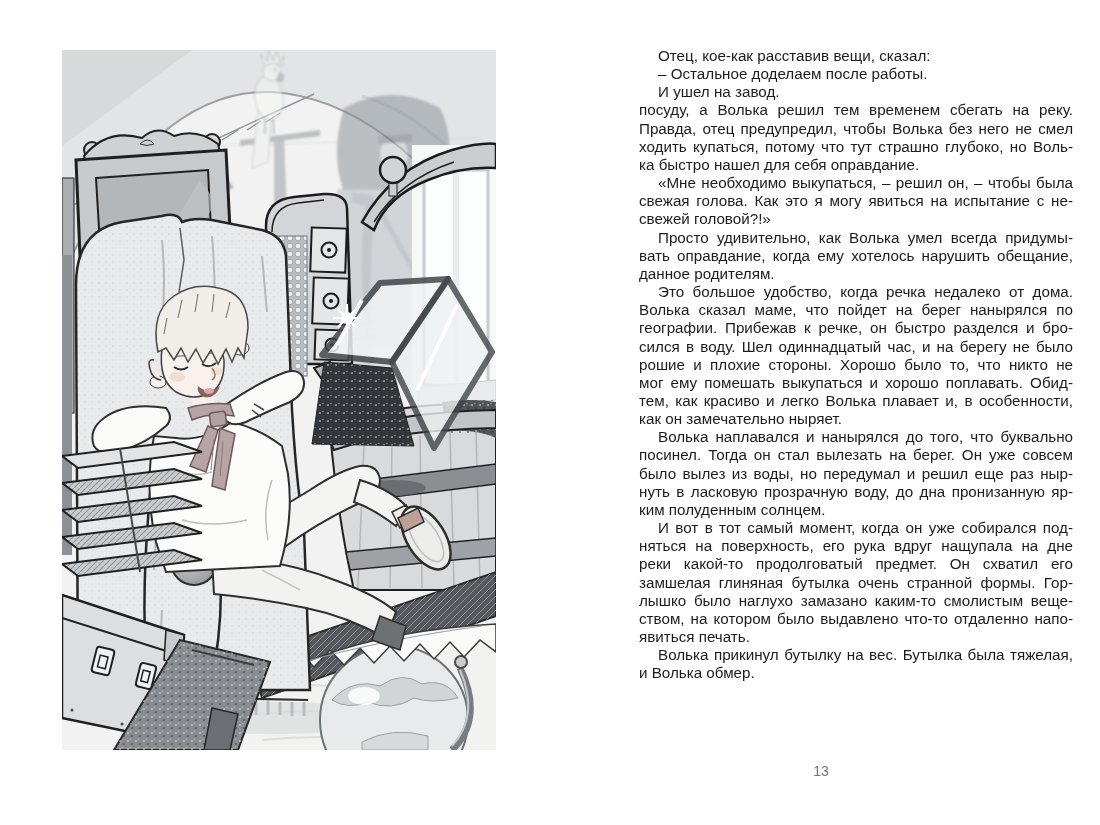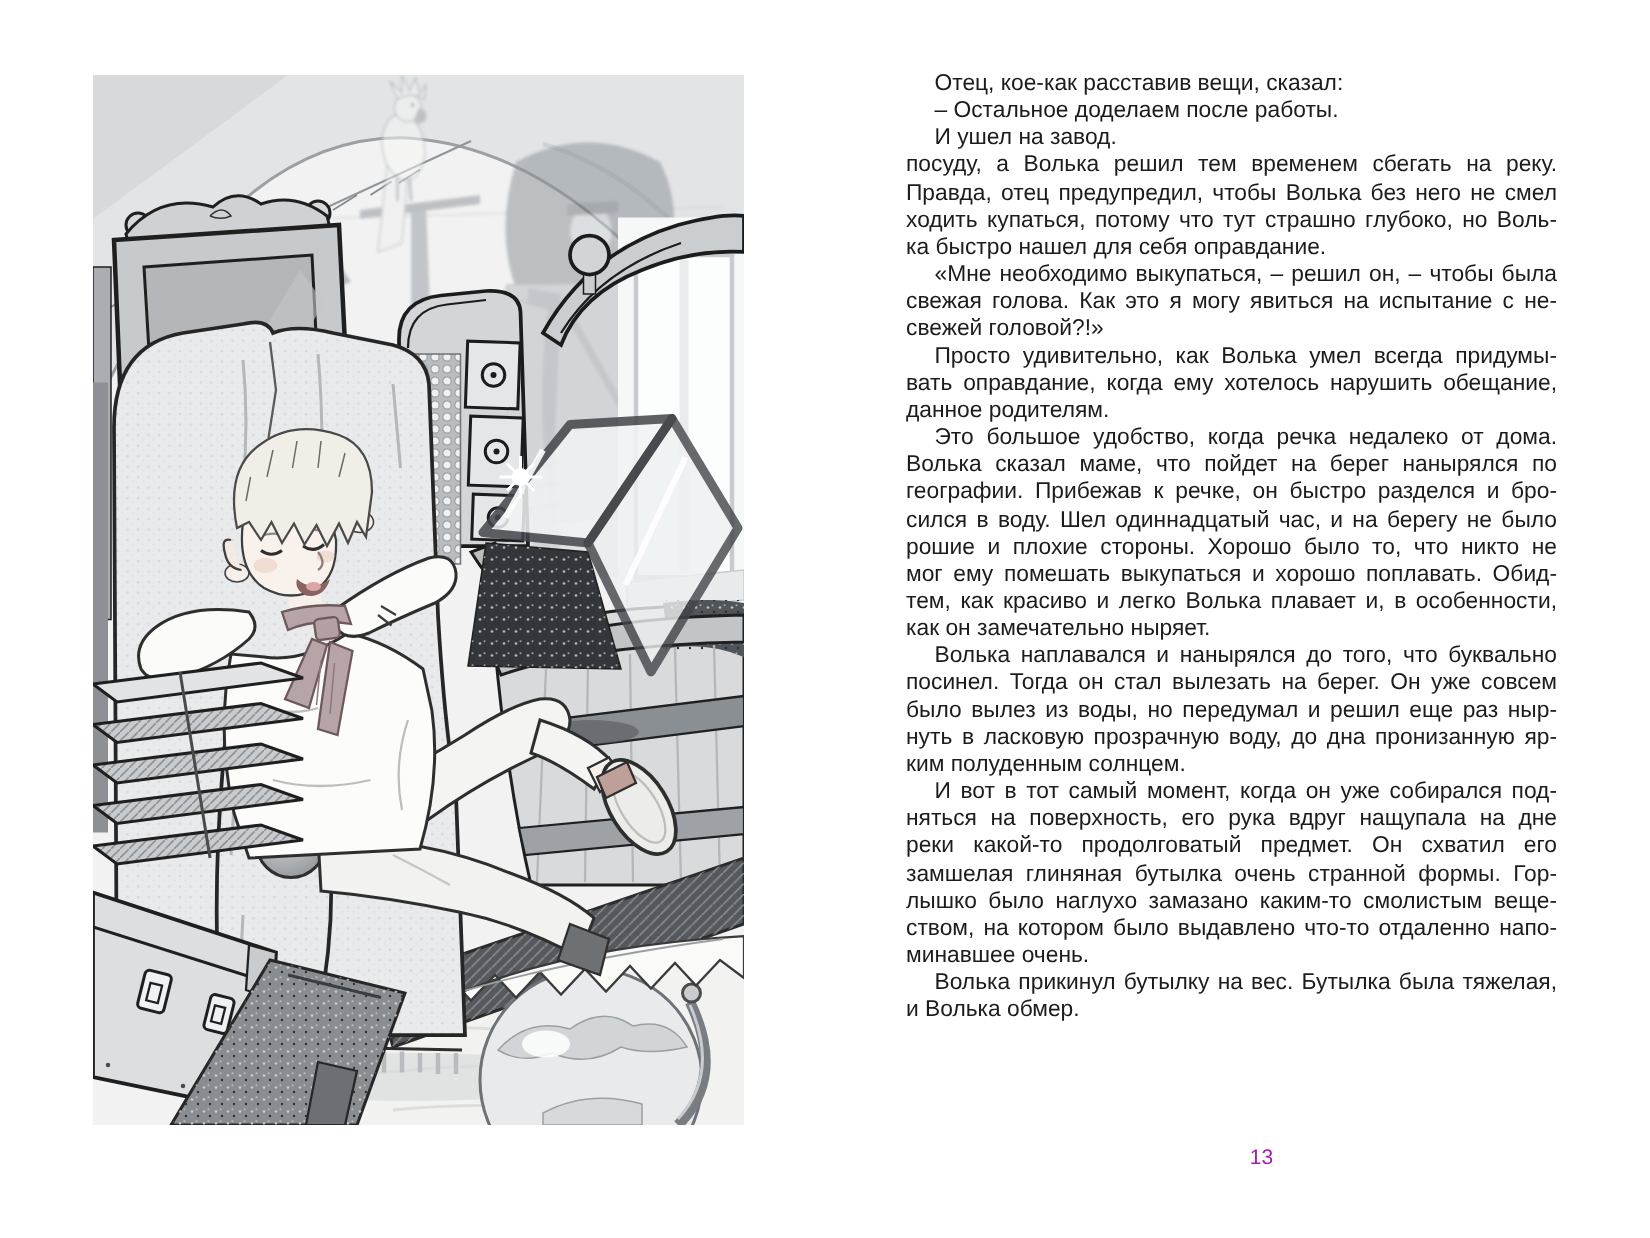--- a/index.html
+++ b/index.html
@@ -1,27 +1,27 @@
 <!DOCTYPE html>
 <html lang="ru"><head>
 <meta charset="utf-8">
 <style>
   html,body{margin:0;padding:0;background:#ffffff;}
   .spread{position:relative;width:1100px;height:825px;background:#ffffff;overflow:hidden;}
   .illustration{position:absolute;left:62px;top:50px;width:434px;height:700px;margin:0;}
   .illustration svg{display:block;width:434px;height:700px;}
-  .text-col{position:absolute;left:604px;top:47px;width:434px;
+  .text-col{position:absolute;left:639px;top:47px;width:434px;
     font-family:"Liberation Sans","DejaVu Sans",sans-serif;
     font-size:15.2px;line-height:18.15px;color:#1c1c1c;}
   .para{margin:0;padding:0;}
   .tline{text-align:justify;text-align-last:justify;white-space:normal;}
   .tline.last{text-align-last:left;}
   .tline.first{text-indent:19px;}
-  .page-num{position:absolute;left:624px;top:763px;width:434px;text-align:center;
-    font-family:"Liberation Sans","DejaVu Sans",sans-serif;font-size:14px;color:#a21caf;}
+  .page-num{position:absolute;left:604px;top:763px;width:434px;text-align:center;
+    font-family:"Liberation Sans","DejaVu Sans",sans-serif;font-size:14px;color:#737373;}
 </style>
 </head>
 <body>
 
 <div class="spread">
 
   <figure class="illustration">
     <svg viewBox="0 0 434 700" xmlns="http://www.w3.org/2000/svg">
       <defs>
         <filter id="soft" x="-10%" y="-10%" width="120%" height="120%">
@@ -362,21 +362,21 @@
           <div class="tline">нуть в ласковую прозрачную воду, до дна пронизанную яр-</div>
           <div class="tline last">ким полуденным солнцем.</div>
         </div>
         <div class="para">
           <div class="tline first">И вот в тот самый момент, когда он уже собирался под-</div>
           <div class="tline">няться на поверхность, его рука вдруг нащупала на дне</div>
           <div class="tline">реки какой-то продолговатый предмет. Он схватил его</div>
           <div class="tline">замшелая глиняная бутылка очень странной формы. Гор-</div>
           <div class="tline">лышко было наглухо замазано каким-то смолистым веще-</div>
           <div class="tline">ством, на котором было выдавлено что-то отдаленно напо-</div>
-          <div class="tline last">минавшее очень.</div>
+          <div class="tline last">явиться печать.</div>
         </div>
         <div class="para">
           <div class="tline first">Волька прикинул бутылку на вес. Бутылка была тяжелая,</div>
           <div class="tline last">и Волька обмер.</div>
         </div>
       </div>
     <div class="page-num">13</div>
   </main>
 
 </div>

